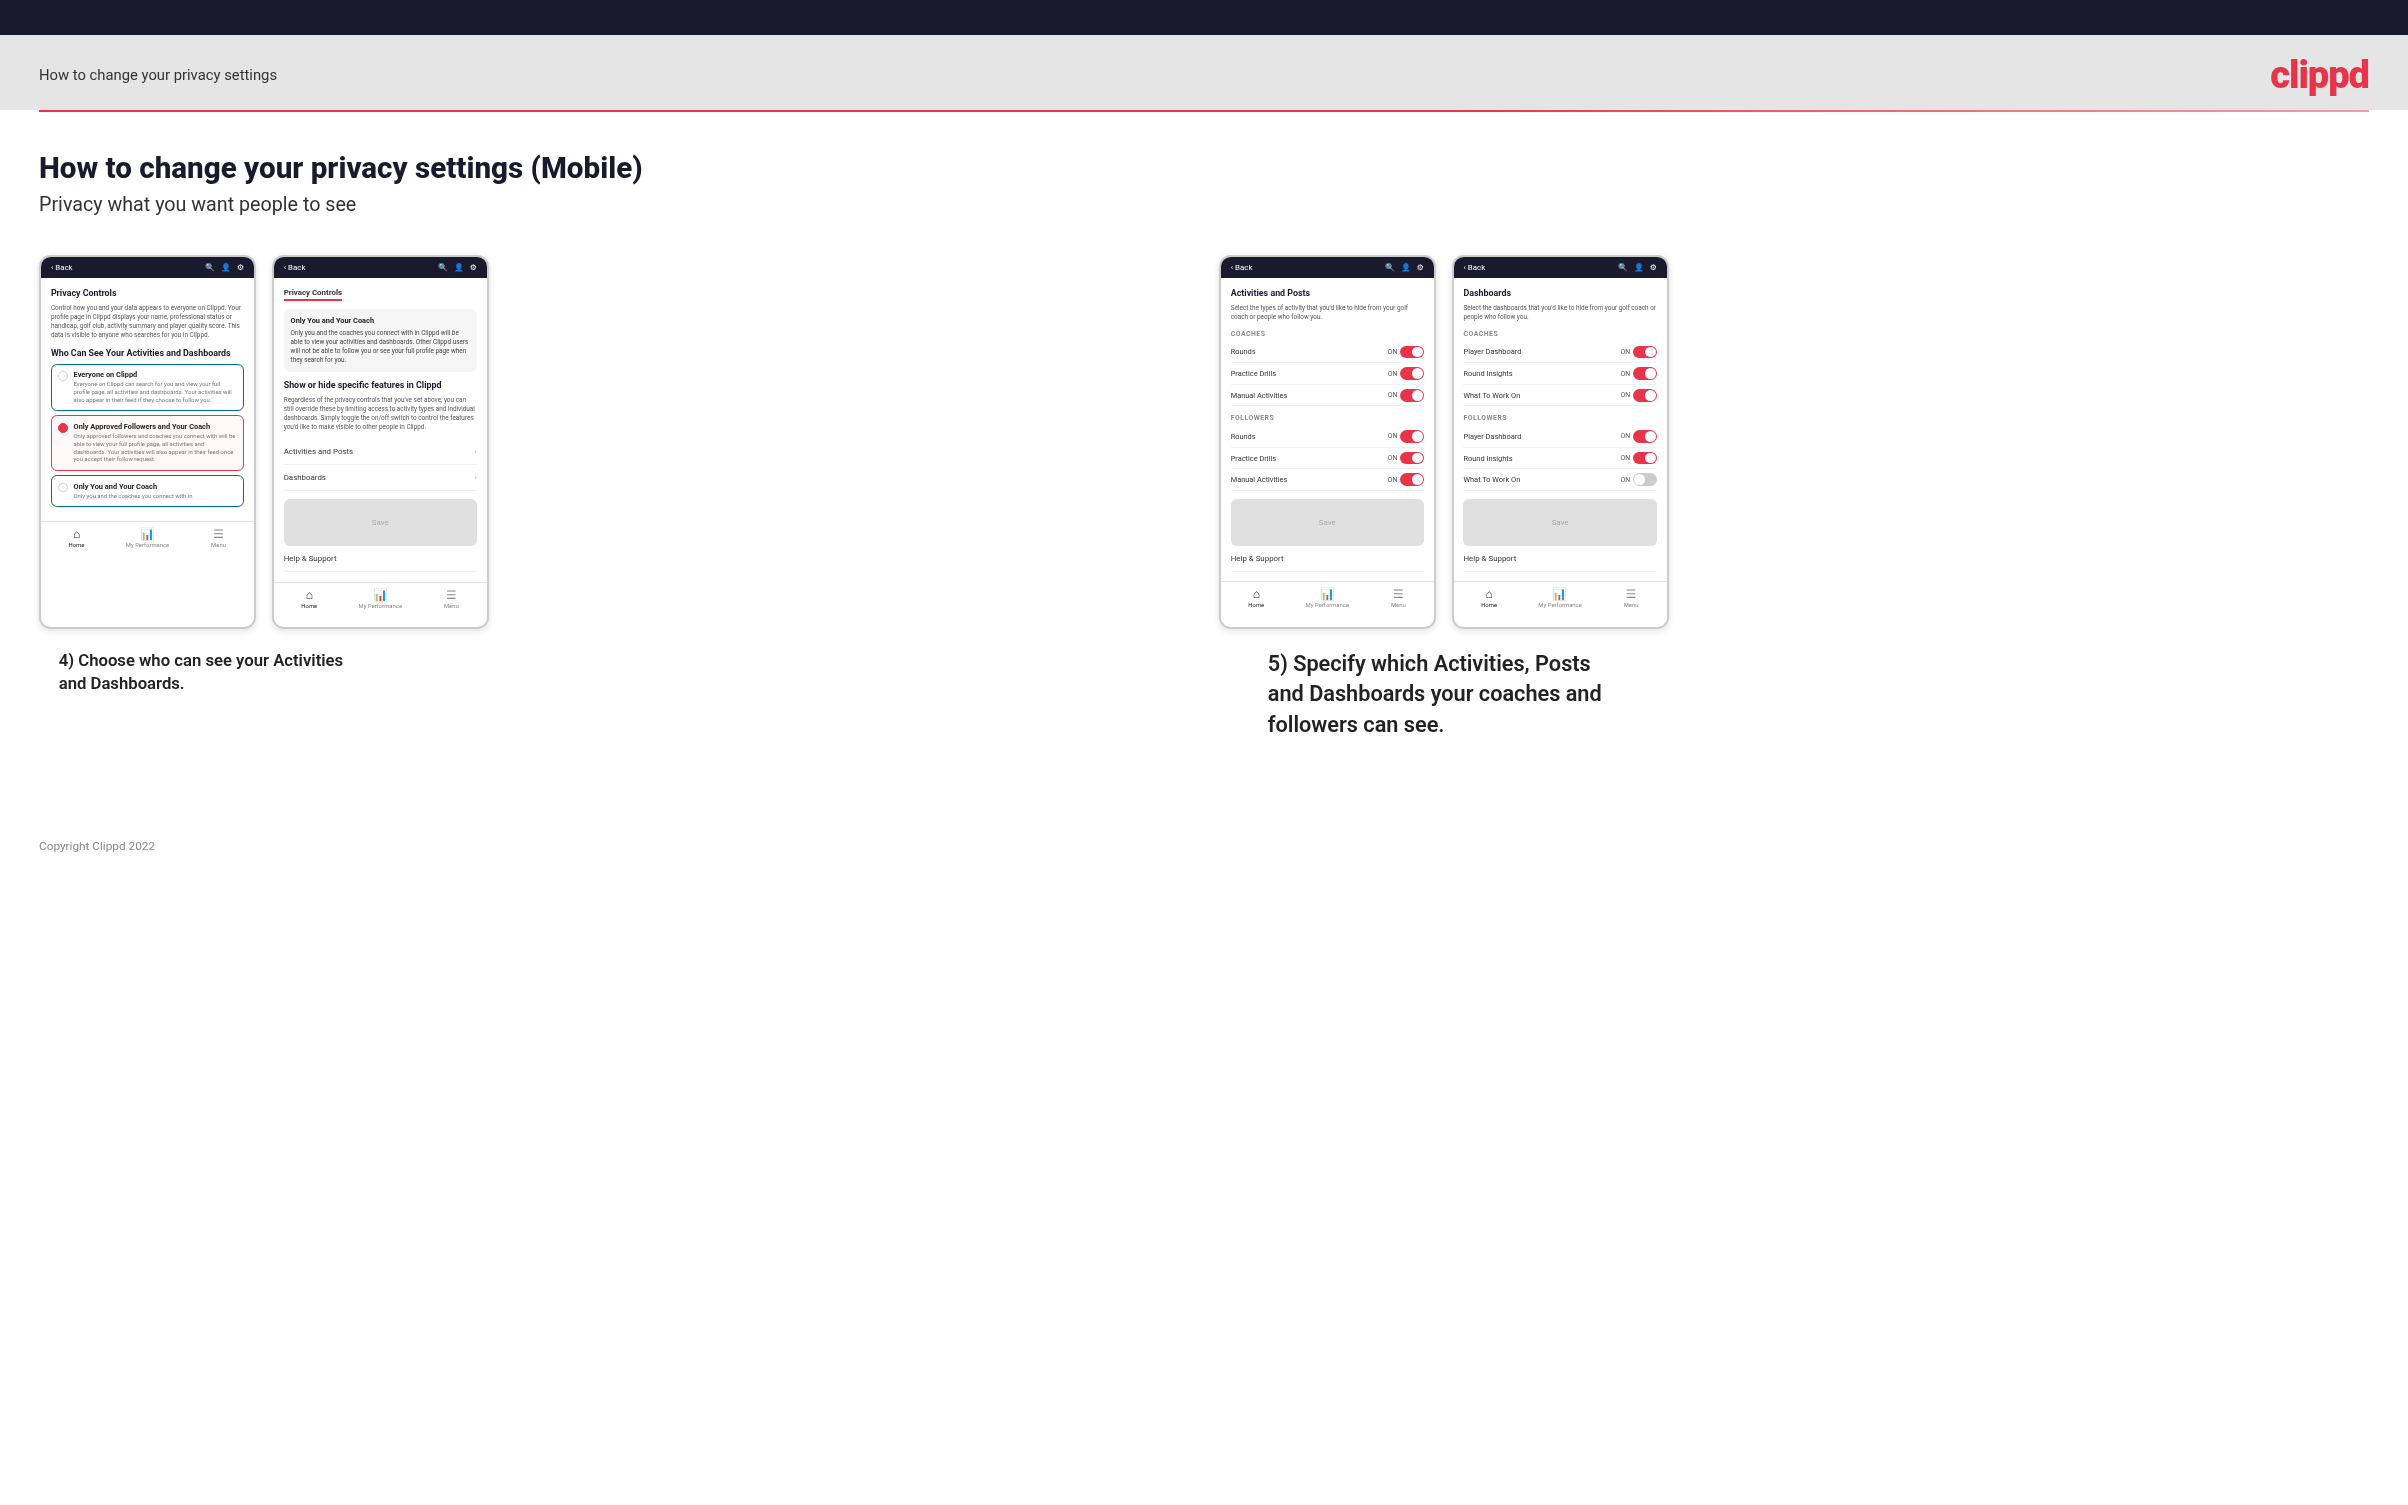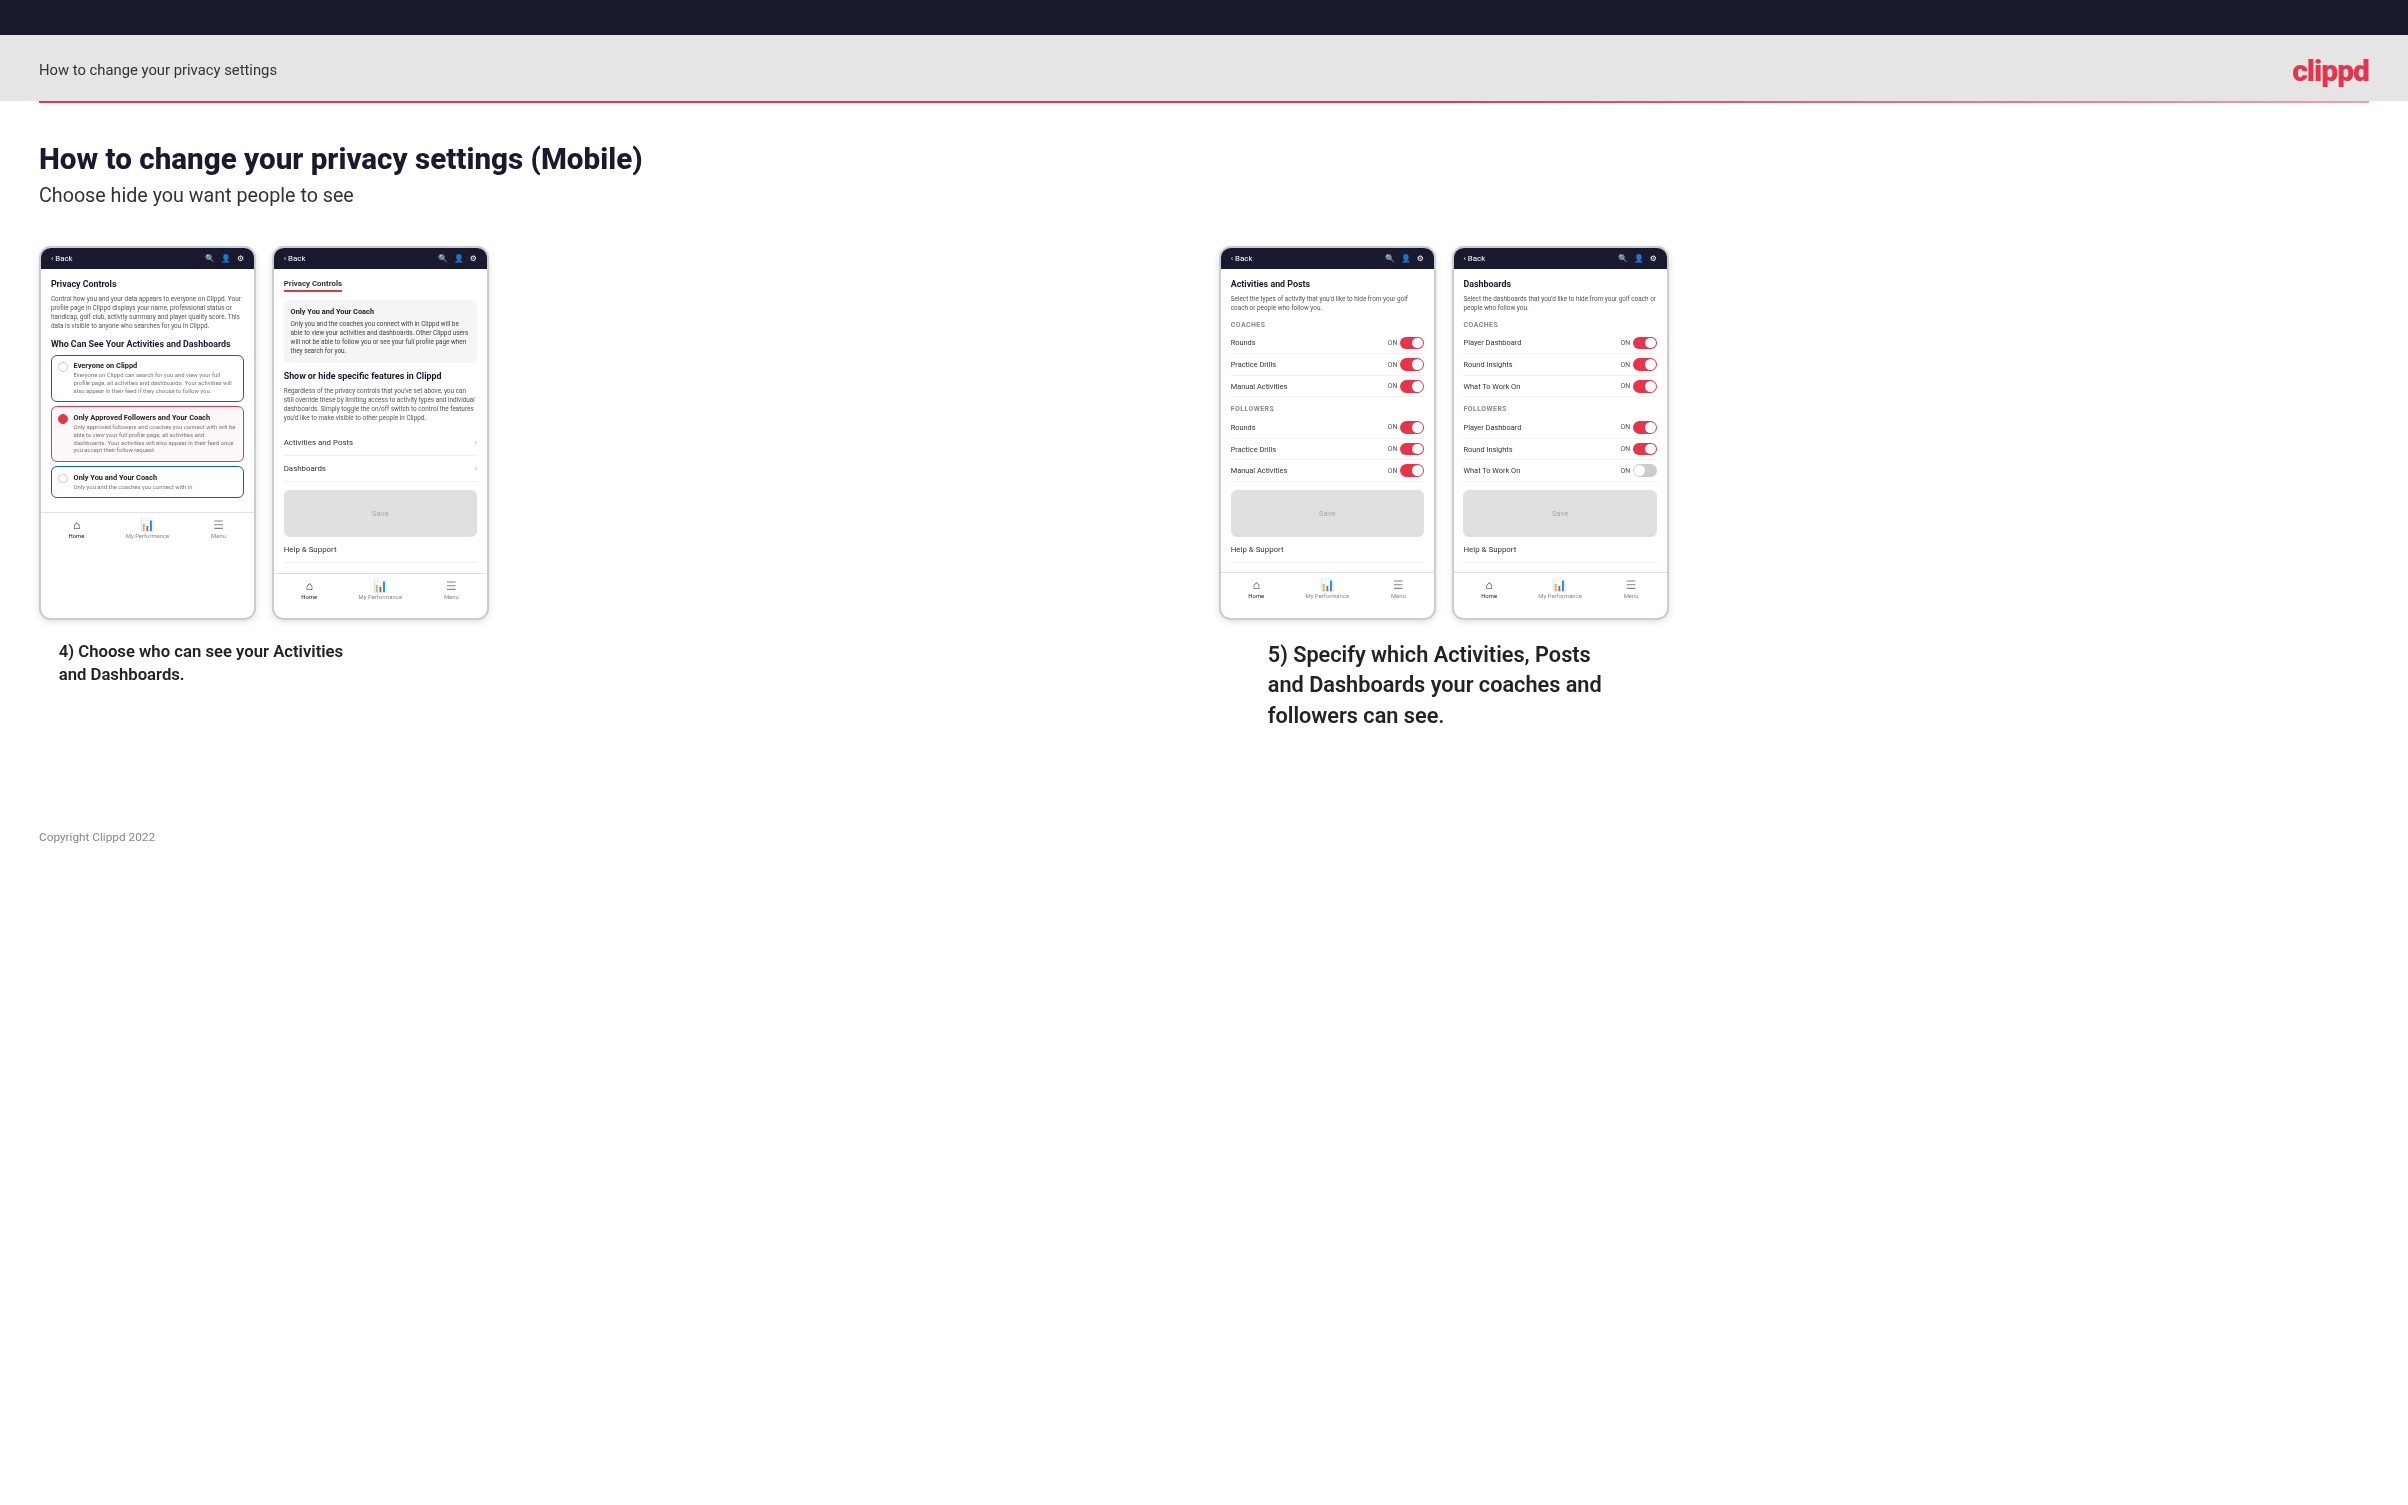--- a/index.html
+++ b/index.html
@@ -23,21 +23,21 @@
       padding: 17.7px 39px 13.8px 39px;
       background: #e5e5e5;
     }
 
     .header-title {
       font-size: 14.8px;
       color: #333;
     }
 
     .logo {
-      font-size: 30px;
+      font-size: 38px;
       font-weight: 900;
       color: #e8344a;
       letter-spacing: -1px;
     }
 
     .header-divider {
       height: 2px;
       background: linear-gradient(to right, #e8344a 60%, #f0a0a8 100%);
       margin: 0 39px;
     }
@@ -357,21 +357,21 @@
 <div class="top-bar"></div>
 
 <div class="header">
   <span class="header-title">How to change your privacy settings</span>
   <span class="logo">clippd</span>
 </div>
 <div class="header-divider"></div>
 
 <div class="main-content">
   <h1 class="page-heading">How to change your privacy settings (Mobile)</h1>
-  <p class="page-subheading">Choose hide you want people to see</p>
+  <p class="page-subheading">Privacy what you want people to see</p>
 
   <div class="screenshots-row">
 
     <div class="left-group">
       <div class="screens-flex">
 
         <div class="phone-screen">
           <div class="phone-nav-bar">
             <div class="phone-nav-back">
               <span>‹</span>

